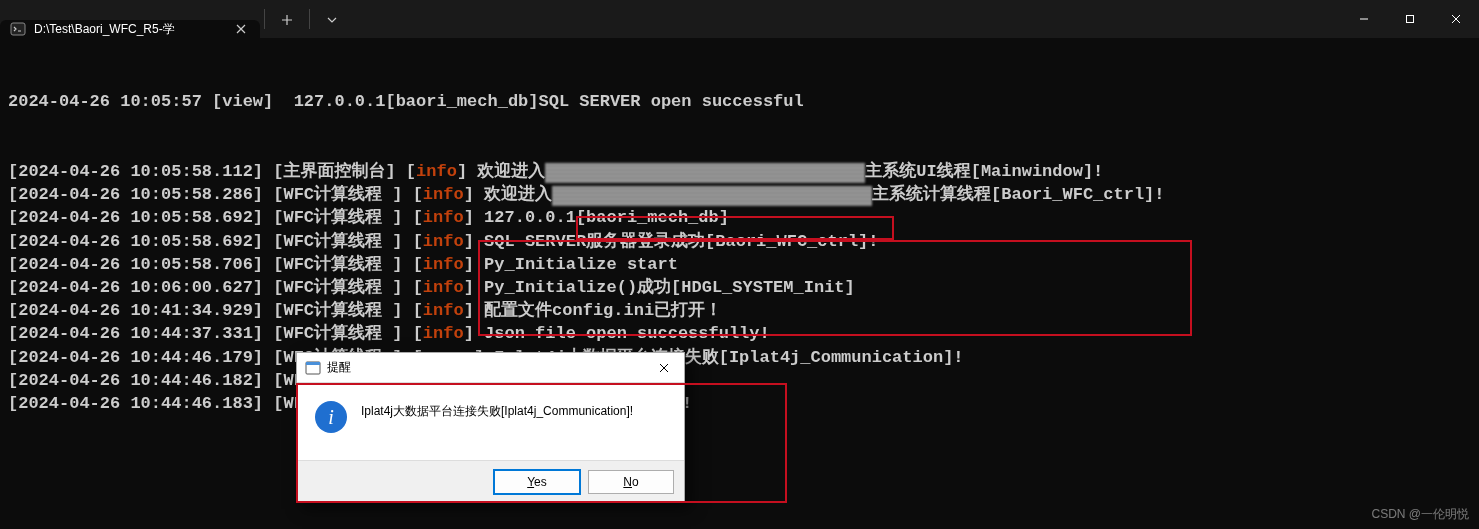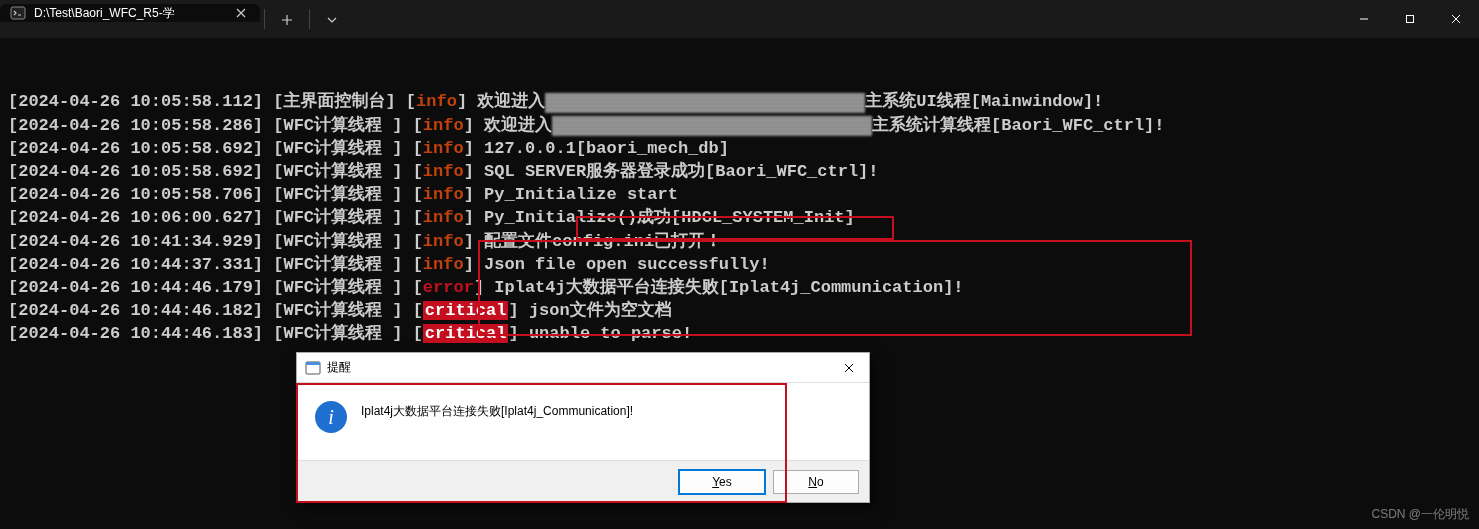--- a/index.html
+++ b/index.html
@@ -10,21 +10,21 @@
   font-family: Consolas, "Courier New", monospace;
   overflow: hidden;
   position: relative;
 }
 
 
 .titlebar {
   height: 38px;
   background: #1a1a1a;
   display: flex;
-  align-items: flex-start;
+  align-items: flex-end;
   color: #ccc;
   font-family: "Segoe UI", Arial, sans-serif;
   font-size: 12px;
 }
 .tab {
   background: #0c0c0c;
   display: flex;
   align-items: center;
   padding: 0 10px;
   margin-top: 4px;
@@ -72,21 +72,21 @@
   position: absolute;
   border: 2px solid #c50f1f;
   pointer-events: none;
 }
 
 
 .dialog {
   position: absolute;
   left: 296px;
   top: 352px;
-  width: 574px;
+  width: 389px;
   height: 151px;
   background: #fca5a5;
   border: 1px solid #aaa;
   box-shadow: 6px 6px 14px rgba(0,0,0,0.6);
   font-family: "Microsoft YaHei", "Segoe UI", sans-serif;
   font-size: 12px;
   color: #000;
   display: flex;
   flex-direction: column;
 }
@@ -209,20 +209,21 @@
     </div>
     <div class="window-btn close">
       <svg width="10" height="10" viewBox="0 0 10 10">
           <path d="M1 1l8 8M9 1l-8 8" stroke="currentColor" stroke-width="1"></path>
         </svg>
     </div>
   </div>
 </div>
 
 <div class="terminal">
+  <div class="line">2024-04-26 10:05:57 [view]  127.0.0.1[baori_mech_db]SQL SERVER open successful</div>
   <div id="log-lines"><div class="line">[2024-04-26 10:05:58.112] [主界面控制台] [<span class="info">info</span>] 欢迎进入<span class="redacted"></span>主系统UI线程[Mainwindow]!</div><div class="line">[2024-04-26 10:05:58.286] [WFC计算线程 ] [<span class="info">info</span>] 欢迎进入<span class="redacted"></span>主系统计算线程[Baori_WFC_ctrl]!</div><div class="line">[2024-04-26 10:05:58.692] [WFC计算线程 ] [<span class="info">info</span>] 127.0.0.1[baori_mech_db]</div><div class="line">[2024-04-26 10:05:58.692] [WFC计算线程 ] [<span class="info">info</span>] SQL SERVER服务器登录成功[Baori_WFC_ctrl]!</div><div class="line">[2024-04-26 10:05:58.706] [WFC计算线程 ] [<span class="info">info</span>] Py_Initialize start</div><div class="line">[2024-04-26 10:06:00.627] [WFC计算线程 ] [<span class="info">info</span>] Py_Initialize()成功[HDGL_SYSTEM_Init]</div><div class="line">[2024-04-26 10:41:34.929] [WFC计算线程 ] [<span class="info">info</span>] 配置文件config.ini已打开！</div><div class="line">[2024-04-26 10:44:37.331] [WFC计算线程 ] [<span class="info">info</span>] Json file open successfully!</div><div class="line">[2024-04-26 10:44:46.179] [WFC计算线程 ] [<span class="error">error</span>] Iplat4j大数据平台连接失败[Iplat4j_Communication]!</div><div class="line">[2024-04-26 10:44:46.182] [WFC计算线程 ] [<span class="critical">critical</span>] json文件为空文档</div><div class="line">[2024-04-26 10:44:46.183] [WFC计算线程 ] [<span class="critical">critical</span>] unable to parse!</div></div>
 </div>
 
 <div class="annot" style="left:576px; top:216px; width:318px; height:24px;"></div>
 <div class="annot" style="left:478px; top:240px; width:714px; height:96px;"></div>
 
 <div class="dialog">
   <div class="dialog-titlebar">
     <span class="dialog-appicon">
       <svg width="16" height="16" viewBox="0 0 16 16">

